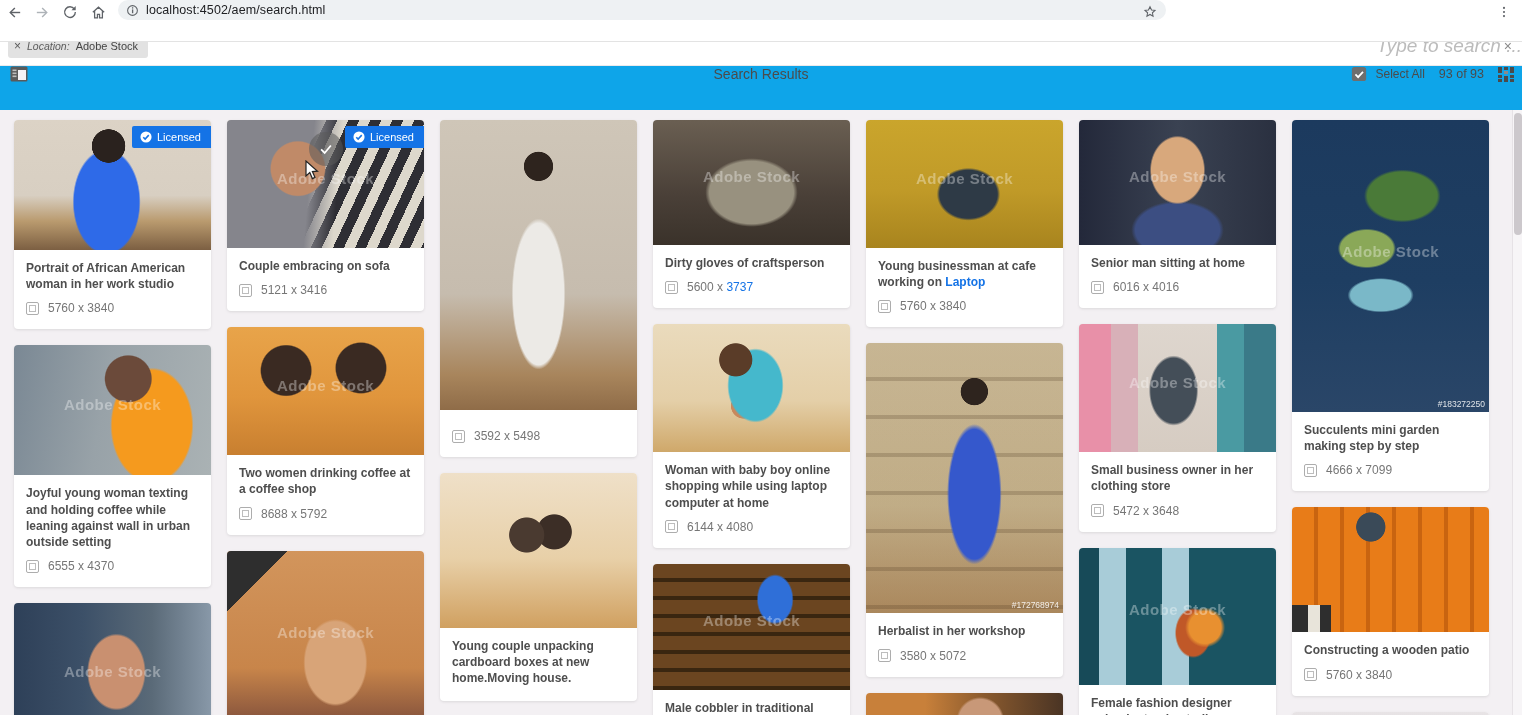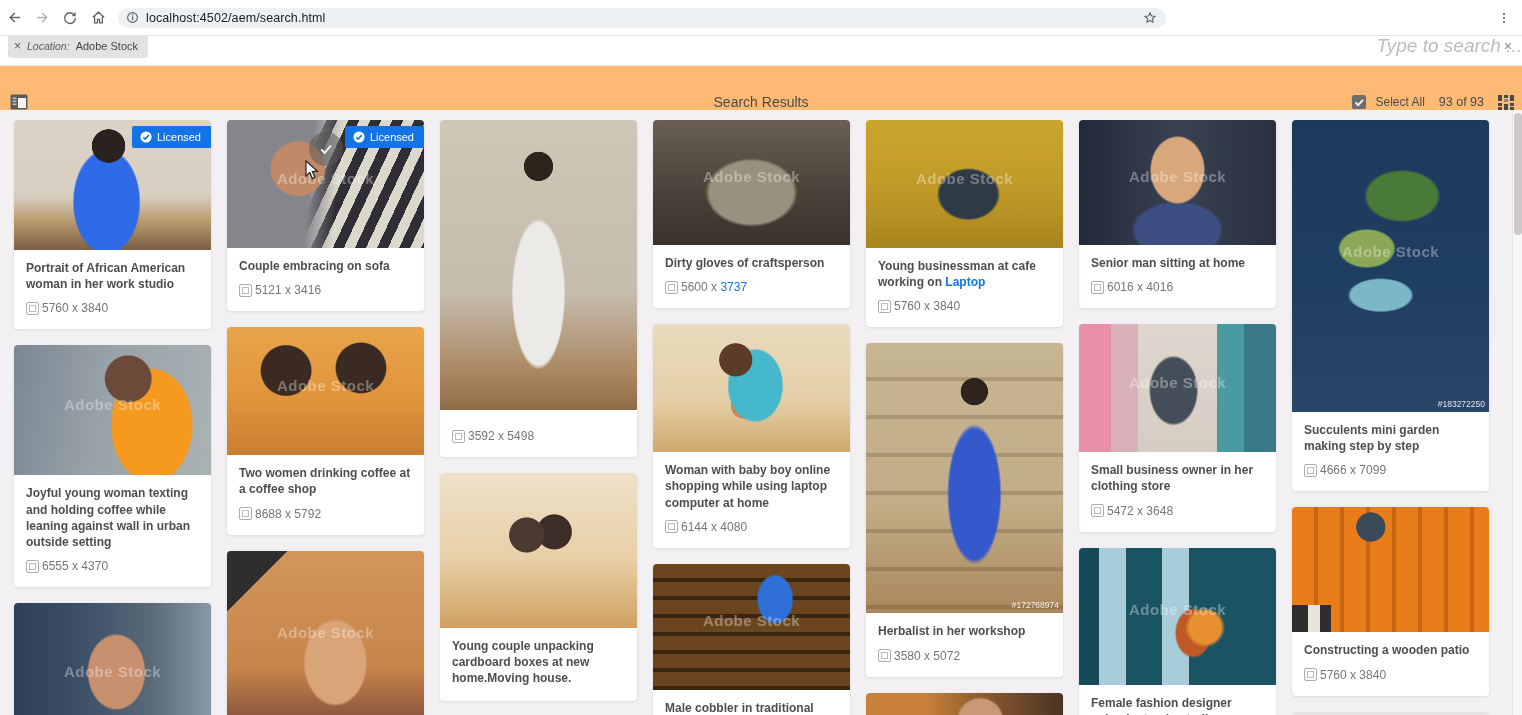--- a/index.html
+++ b/index.html
@@ -1,21 +1,21 @@
 <!DOCTYPE html>
 <html><head>
 <meta charset="utf-8">
 <style>
   * { margin:0; padding:0; box-sizing:border-box; }
   html,body { width:1522px; height:715px; overflow:hidden;
     font-family:"Liberation Sans", sans-serif; background:#f3f0f3; }
 
   
-  .chrome { position:absolute; top:0; left:0; right:0; height:36px; background:#fff;
-    display:flex; align-items:center; border-bottom:1px solid #e3e3e3; z-index:30; }
+  .chrome { position:absolute; top:0; left:0; right:0; height:42px; background:#fff;
+    display:flex; align-items:flex-start; border-bottom:1px solid #e3e3e3; z-index:30; }
   .nav-ic { width:28px; height:24px; display:flex; align-items:center; justify-content:center; cursor:pointer; }
   .nav-ic svg { display:block; }
   .urlbar { margin-left:6px; width:1048px; height:20px; background:#eef1f3; border-radius:10px;
     display:flex; align-items:center; padding:0 8px; gap:7px; }
   .urlbar .url-text { font-size:12.5px; color:#202124; letter-spacing:.1px; }
   .star-btn { margin-left:-30px; }
   .menu-btn { position:absolute; right:4px; }
 
   
   .searchbar { position:absolute; top:26px; left:0; right:0; height:40px; background:#fff;
@@ -24,22 +24,22 @@
     display:flex; align-items:center; padding:0 10px 0 6px; gap:6px; }
   .chip .chip-x { color:#5a5a5a; font-size:12px; cursor:pointer; line-height:1; }
   .chip .chip-label { font-size:10.5px; font-style:italic; color:#5c5c5c;text-align:center; }
   .chip .chip-value { font-size:11px; color:#444; }
   .search-input { flex:1; border:none; outline:none; font-size:19px; font-style:italic;
     color:#444; margin-left:10px; background:transparent;text-align:right; }
   .search-input::placeholder { color:#bcbcbc; font-style:italic; }
   .searchbar .close-x { position:absolute; right:10px; color:#8a8a8a; font-size:14px; cursor:pointer; }
 
   
-  .toolbar { position:absolute; top:66px; left:0; right:0; height:44px; background:#fdba74;
-    display:flex; align-items:flex-end; z-index:20; }
+  .toolbar { position:absolute; top:66px; left:0; right:0; height:44px; background:#0ea5e9;
+    display:flex; align-items:flex-start; z-index:20; }
   .rail-toggle { margin-left:10px; cursor:pointer; display:flex; }
   .toolbar-title { position:absolute; left:0; right:0; text-align:center; font-size:14px;
     color:#4b4b4b; pointer-events:none; }
   .toolbar-right { position:absolute; right:8px; display:flex; align-items:center; gap:14px; }
   .selectall { display:flex; align-items:center; gap:8px; cursor:pointer; }
   .selectall span { font-size:12px; color:#4b4b4b; }
   .count { font-size:12.5px; color:#4b4b4b; }
   .view-btn { cursor:pointer; display:flex; }
 
   
@@ -58,21 +58,21 @@
   .badge { position:absolute; top:6px; right:0; background:#1473e6; color:#fff;
     font-size:11px; display:flex; align-items:center; gap:5px; padding:5px 10px 5px 8px;
     border-radius:2px 0 0 2px; }
   .badge svg { display:block; }
   .check-ovl { position:absolute; top:12px; left:50%; transform:translateX(-50%);
     width:34px; height:34px; border-radius:50%; background:rgba(90,90,90,.55);
     display:flex; align-items:center; justify-content:center; }
   .meta { padding:10px 12px 14px; }
   .title { font-size:12px; line-height:1.35; font-weight:bold; color:#4e4e4e; }
   .title .hl { color:#1473e6; }
-  .dims { margin-top:9px; display:flex; align-items:center; gap:3px; color:#767676; font-size:12px; }
+  .dims { margin-top:9px; display:flex; align-items:center; gap:9px; color:#767676; font-size:12px; }
   .dims .hl { color:#1473e6; }
   .dims-icon { width:13px; height:13px; border:1px solid #adadad; border-radius:2px;
     position:relative; flex:none; }
   .dims-icon::after { content:""; position:absolute; left:2px; top:2px; width:5px; height:5px;
     border:1px solid #bdbdbd; }
 
   
   .scrollbar { position:absolute; top:110px; right:0; bottom:0; width:10px; background:#f7f5f7;
     border-left:1px solid #e6e2e6; z-index:20; }
   .scroll-thumb { position:absolute; top:3px; left:1px; width:8px; height:122px;

